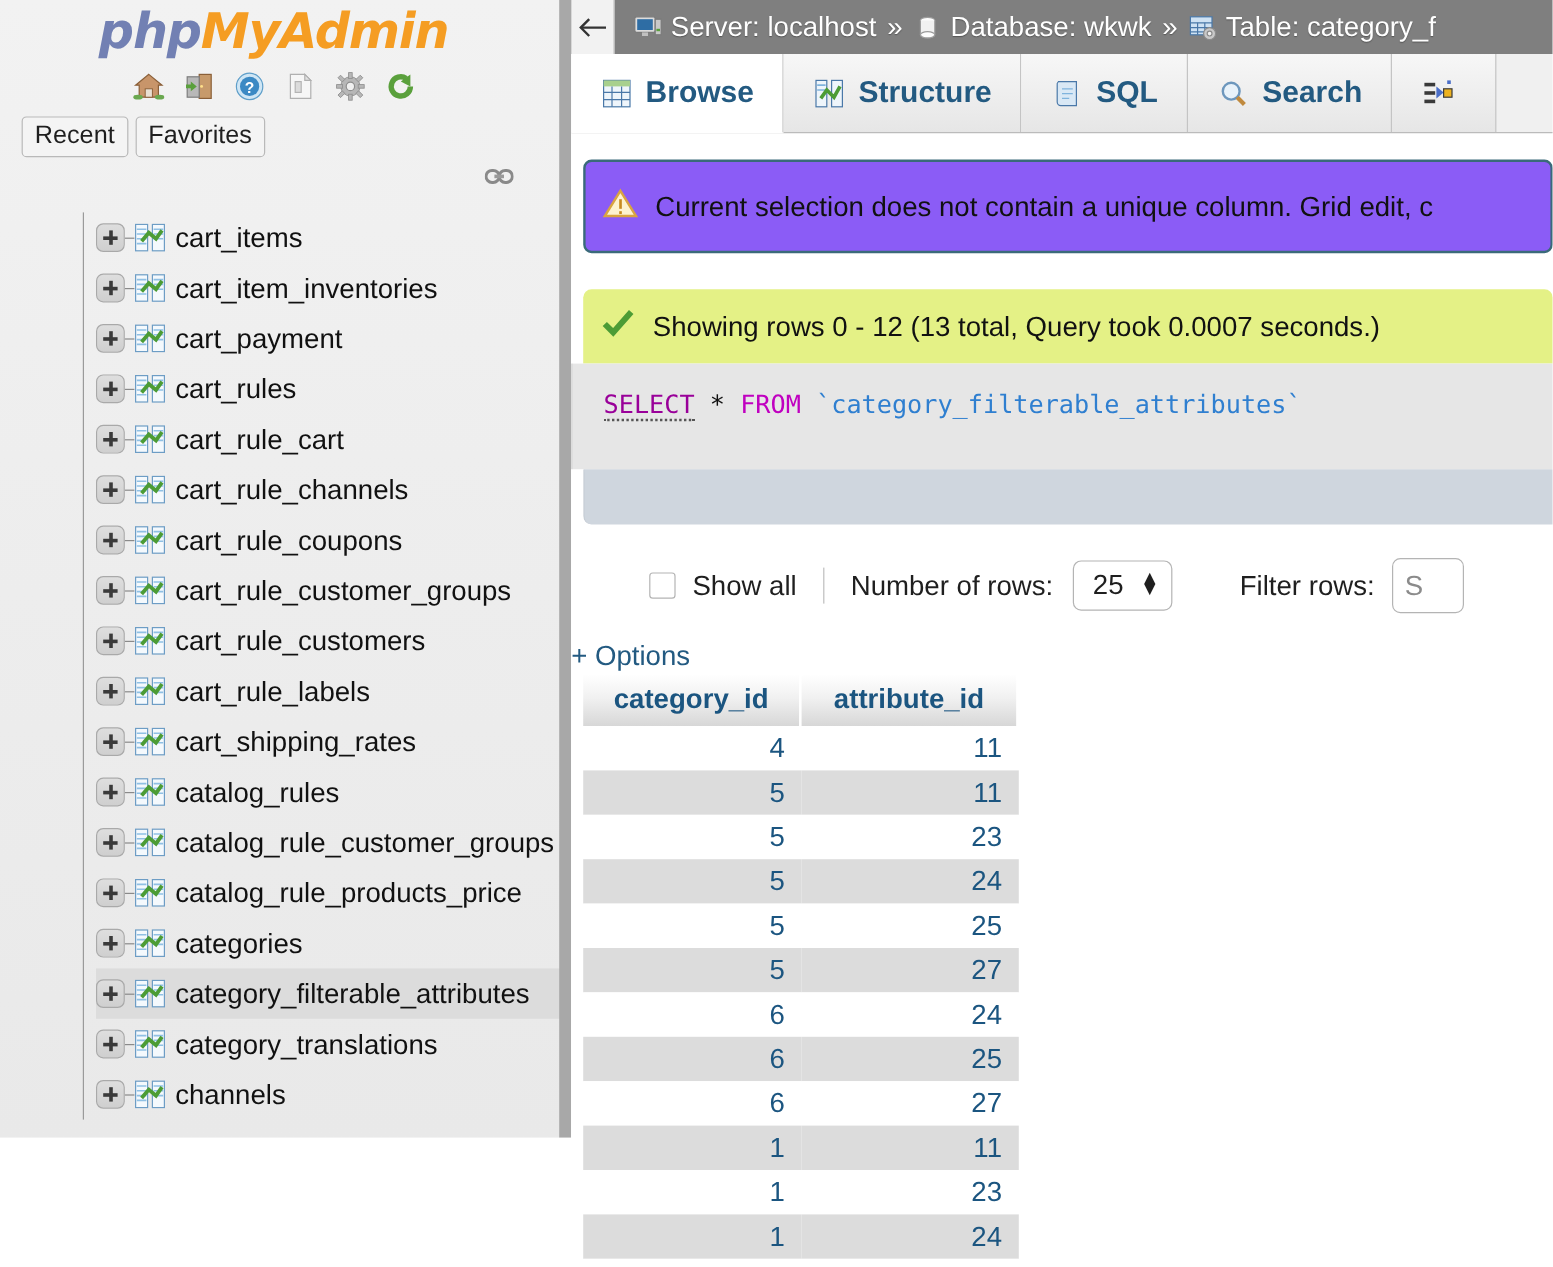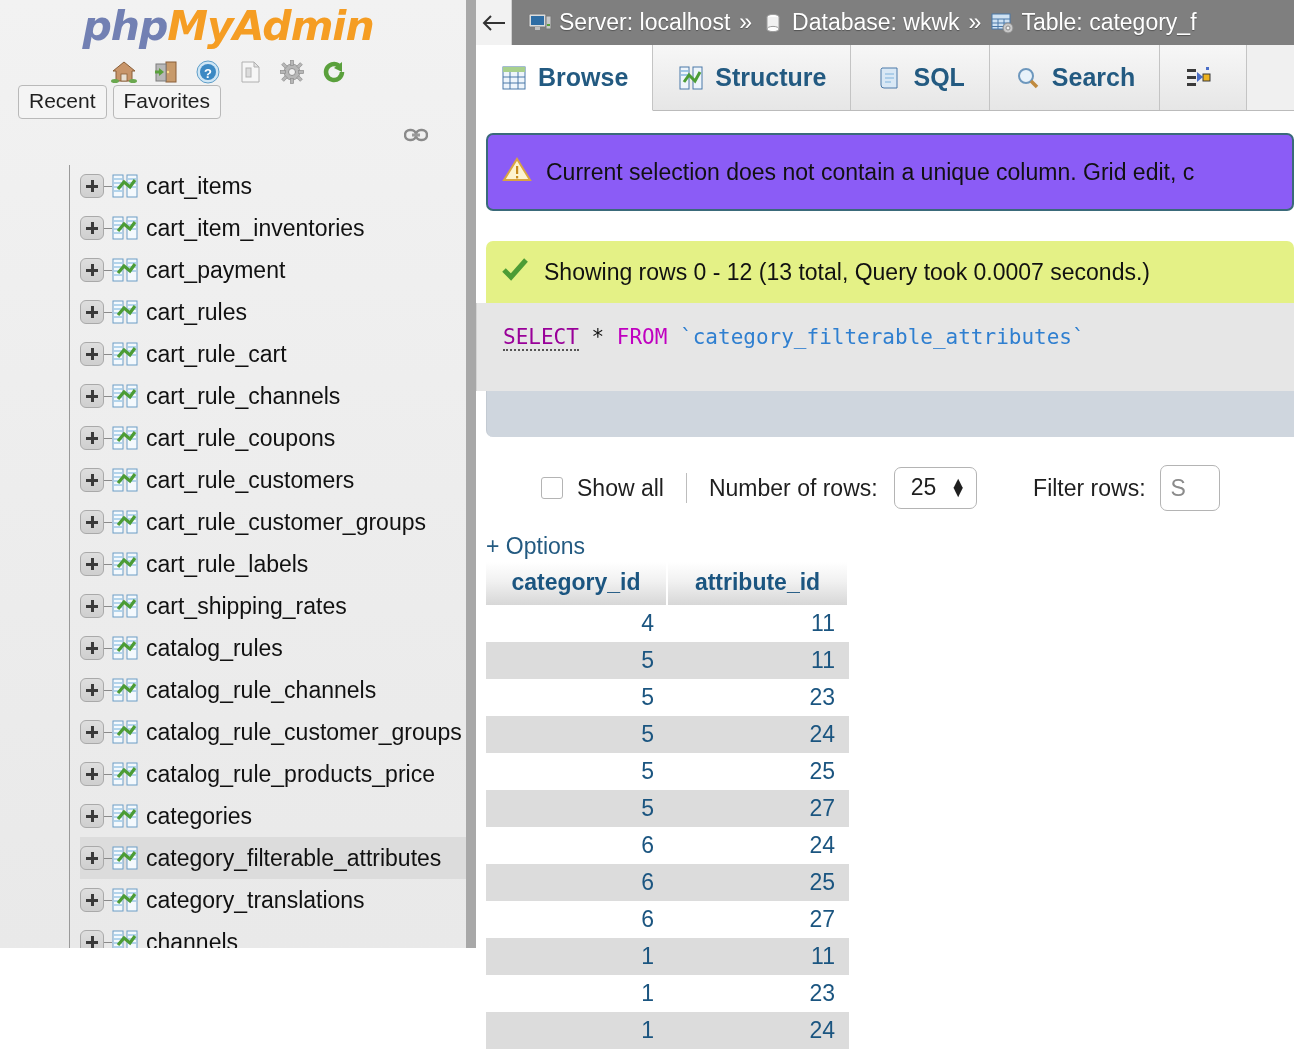--- a/index.html
+++ b/index.html
@@ -38,21 +38,21 @@
   }
   .logo .php { color: #7280b3; }
   .logo .myadmin { color: #f59d23; }
 
   .logo-icons {
     display: flex; justify-content: center; align-items: center;
     gap: 16px; margin-top: 12px; margin-left: -18px;
   }
   .licon { width: 26px; height: 26px; display: block; cursor: pointer; }
 
-  .tabrow { margin-top: 0; padding-left: 18px; display: flex; gap: 6px; }
+  .tabrow { margin-top: 12px; padding-left: 18px; display: flex; gap: 6px; }
   .pill {
     border: 1px solid #b9b9b9;
     border-radius: 4px;
     background: #f4f4f4;
     padding: 3px 10px 5px 10px;
     font-size: 21px;
     color: #1f1f1f;
     cursor: pointer;
     line-height: 1.15;
   }
@@ -212,21 +212,21 @@
     margin-left: 14px;
     border: 1px solid #b4b4b4; border-radius: 7px;
     background: #fff; height: 46px; width: 60px;
     padding: 0 10px;
     font-size: 23px; color: #8b8b8b;
     display: flex; align-items: center;
     overflow: hidden;
   }
 
   .options {
-    margin: 22px 0 0 10px;
+    margin: 22px 0 0 0;
     color: #235a81; font-size: 23px; cursor: pointer;
     display: inline-block;
   }
   table.results {
     margin-left: 10px; margin-top: 2px;
     border-collapse: separate;
     border-spacing: 0;
     width: 363px;
   }
   table.results th {
@@ -468,54 +468,54 @@
               <rect x="15" y="1" width="10" height="22" fill="#f4f9fd" stroke="#6d9dc5"></rect>
               <line x1="2" y1="5" x2="10" y2="5" stroke="#8fc0e4" stroke-width="1.3"></line>
               <line x1="2" y1="9" x2="10" y2="9" stroke="#8fc0e4" stroke-width="1.3"></line>
               <line x1="2" y1="13" x2="10" y2="13" stroke="#8fc0e4" stroke-width="1.3"></line>
               <line x1="2" y1="17" x2="10" y2="17" stroke="#8fc0e4" stroke-width="1.3"></line>
               <line x1="16" y1="5" x2="24" y2="5" stroke="#8fc0e4" stroke-width="1.3"></line>
               <line x1="16" y1="9" x2="24" y2="9" stroke="#8fc0e4" stroke-width="1.3"></line>
               <line x1="16" y1="13" x2="24" y2="13" stroke="#8fc0e4" stroke-width="1.3"></line>
               <polyline points="6,15 12,8 18,13 23,6" fill="none" stroke="#4c9c35" stroke-width="3.2"></polyline>
             </svg></span>
+          <span class="tname">cart_rule_customer_groups</span>
+        </div>
+        <div class="tnode">
+          <span class="expander"></span>
+          <span class="dash"></span>
+          <span class="tbl-icon"><svg viewBox="0 0 26 24" width="26" height="24">
+              <rect x="1" y="1" width="10" height="22" fill="#f4f9fd" stroke="#6d9dc5"></rect>
+              <rect x="15" y="1" width="10" height="22" fill="#f4f9fd" stroke="#6d9dc5"></rect>
+              <line x1="2" y1="5" x2="10" y2="5" stroke="#8fc0e4" stroke-width="1.3"></line>
+              <line x1="2" y1="9" x2="10" y2="9" stroke="#8fc0e4" stroke-width="1.3"></line>
+              <line x1="2" y1="13" x2="10" y2="13" stroke="#8fc0e4" stroke-width="1.3"></line>
+              <line x1="2" y1="17" x2="10" y2="17" stroke="#8fc0e4" stroke-width="1.3"></line>
+              <line x1="16" y1="5" x2="24" y2="5" stroke="#8fc0e4" stroke-width="1.3"></line>
+              <line x1="16" y1="9" x2="24" y2="9" stroke="#8fc0e4" stroke-width="1.3"></line>
+              <line x1="16" y1="13" x2="24" y2="13" stroke="#8fc0e4" stroke-width="1.3"></line>
+              <polyline points="6,15 12,8 18,13 23,6" fill="none" stroke="#4c9c35" stroke-width="3.2"></polyline>
+            </svg></span>
           <span class="tname">cart_rule_customers</span>
         </div>
         <div class="tnode">
           <span class="expander"></span>
           <span class="dash"></span>
           <span class="tbl-icon"><svg viewBox="0 0 26 24" width="26" height="24">
               <rect x="1" y="1" width="10" height="22" fill="#f4f9fd" stroke="#6d9dc5"></rect>
               <rect x="15" y="1" width="10" height="22" fill="#f4f9fd" stroke="#6d9dc5"></rect>
               <line x1="2" y1="5" x2="10" y2="5" stroke="#8fc0e4" stroke-width="1.3"></line>
               <line x1="2" y1="9" x2="10" y2="9" stroke="#8fc0e4" stroke-width="1.3"></line>
               <line x1="2" y1="13" x2="10" y2="13" stroke="#8fc0e4" stroke-width="1.3"></line>
               <line x1="2" y1="17" x2="10" y2="17" stroke="#8fc0e4" stroke-width="1.3"></line>
               <line x1="16" y1="5" x2="24" y2="5" stroke="#8fc0e4" stroke-width="1.3"></line>
               <line x1="16" y1="9" x2="24" y2="9" stroke="#8fc0e4" stroke-width="1.3"></line>
               <line x1="16" y1="13" x2="24" y2="13" stroke="#8fc0e4" stroke-width="1.3"></line>
               <polyline points="6,15 12,8 18,13 23,6" fill="none" stroke="#4c9c35" stroke-width="3.2"></polyline>
             </svg></span>
-          <span class="tname">cart_rule_customer_groups</span>
-        </div>
-        <div class="tnode">
-          <span class="expander"></span>
-          <span class="dash"></span>
-          <span class="tbl-icon"><svg viewBox="0 0 26 24" width="26" height="24">
-              <rect x="1" y="1" width="10" height="22" fill="#f4f9fd" stroke="#6d9dc5"></rect>
-              <rect x="15" y="1" width="10" height="22" fill="#f4f9fd" stroke="#6d9dc5"></rect>
-              <line x1="2" y1="5" x2="10" y2="5" stroke="#8fc0e4" stroke-width="1.3"></line>
-              <line x1="2" y1="9" x2="10" y2="9" stroke="#8fc0e4" stroke-width="1.3"></line>
-              <line x1="2" y1="13" x2="10" y2="13" stroke="#8fc0e4" stroke-width="1.3"></line>
-              <line x1="2" y1="17" x2="10" y2="17" stroke="#8fc0e4" stroke-width="1.3"></line>
-              <line x1="16" y1="5" x2="24" y2="5" stroke="#8fc0e4" stroke-width="1.3"></line>
-              <line x1="16" y1="9" x2="24" y2="9" stroke="#8fc0e4" stroke-width="1.3"></line>
-              <line x1="16" y1="13" x2="24" y2="13" stroke="#8fc0e4" stroke-width="1.3"></line>
-              <polyline points="6,15 12,8 18,13 23,6" fill="none" stroke="#4c9c35" stroke-width="3.2"></polyline>
-            </svg></span>
           <span class="tname">cart_rule_labels</span>
         </div>
         <div class="tnode">
           <span class="expander"></span>
           <span class="dash"></span>
           <span class="tbl-icon"><svg viewBox="0 0 26 24" width="26" height="24">
               <rect x="1" y="1" width="10" height="22" fill="#f4f9fd" stroke="#6d9dc5"></rect>
               <rect x="15" y="1" width="10" height="22" fill="#f4f9fd" stroke="#6d9dc5"></rect>
               <line x1="2" y1="5" x2="10" y2="5" stroke="#8fc0e4" stroke-width="1.3"></line>
               <line x1="2" y1="9" x2="10" y2="9" stroke="#8fc0e4" stroke-width="1.3"></line>
@@ -537,37 +537,20 @@
               <line x1="2" y1="5" x2="10" y2="5" stroke="#8fc0e4" stroke-width="1.3"></line>
               <line x1="2" y1="9" x2="10" y2="9" stroke="#8fc0e4" stroke-width="1.3"></line>
               <line x1="2" y1="13" x2="10" y2="13" stroke="#8fc0e4" stroke-width="1.3"></line>
               <line x1="2" y1="17" x2="10" y2="17" stroke="#8fc0e4" stroke-width="1.3"></line>
               <line x1="16" y1="5" x2="24" y2="5" stroke="#8fc0e4" stroke-width="1.3"></line>
               <line x1="16" y1="9" x2="24" y2="9" stroke="#8fc0e4" stroke-width="1.3"></line>
               <line x1="16" y1="13" x2="24" y2="13" stroke="#8fc0e4" stroke-width="1.3"></line>
               <polyline points="6,15 12,8 18,13 23,6" fill="none" stroke="#4c9c35" stroke-width="3.2"></polyline>
             </svg></span>
           <span class="tname">catalog_rules</span>
-        </div>
-        <div class="tnode">
-          <span class="expander"></span>
-          <span class="dash"></span>
-          <span class="tbl-icon"><svg viewBox="0 0 26 24" width="26" height="24">
-              <rect x="1" y="1" width="10" height="22" fill="#f4f9fd" stroke="#6d9dc5"></rect>
-              <rect x="15" y="1" width="10" height="22" fill="#f4f9fd" stroke="#6d9dc5"></rect>
-              <line x1="2" y1="5" x2="10" y2="5" stroke="#8fc0e4" stroke-width="1.3"></line>
-              <line x1="2" y1="9" x2="10" y2="9" stroke="#8fc0e4" stroke-width="1.3"></line>
-              <line x1="2" y1="13" x2="10" y2="13" stroke="#8fc0e4" stroke-width="1.3"></line>
-              <line x1="2" y1="17" x2="10" y2="17" stroke="#8fc0e4" stroke-width="1.3"></line>
-              <line x1="16" y1="5" x2="24" y2="5" stroke="#8fc0e4" stroke-width="1.3"></line>
-              <line x1="16" y1="9" x2="24" y2="9" stroke="#8fc0e4" stroke-width="1.3"></line>
-              <line x1="16" y1="13" x2="24" y2="13" stroke="#8fc0e4" stroke-width="1.3"></line>
-              <polyline points="6,15 12,8 18,13 23,6" fill="none" stroke="#4c9c35" stroke-width="3.2"></polyline>
-            </svg></span>
-          <span class="tname">catalog_rule_channels</span>
         </div>
         <div class="tnode">
           <span class="expander"></span>
           <span class="dash"></span>
           <span class="tbl-icon"><svg viewBox="0 0 26 24" width="26" height="24">
               <rect x="1" y="1" width="10" height="22" fill="#f4f9fd" stroke="#6d9dc5"></rect>
               <rect x="15" y="1" width="10" height="22" fill="#f4f9fd" stroke="#6d9dc5"></rect>
               <line x1="2" y1="5" x2="10" y2="5" stroke="#8fc0e4" stroke-width="1.3"></line>
               <line x1="2" y1="9" x2="10" y2="9" stroke="#8fc0e4" stroke-width="1.3"></line>
               <line x1="2" y1="13" x2="10" y2="13" stroke="#8fc0e4" stroke-width="1.3"></line>

